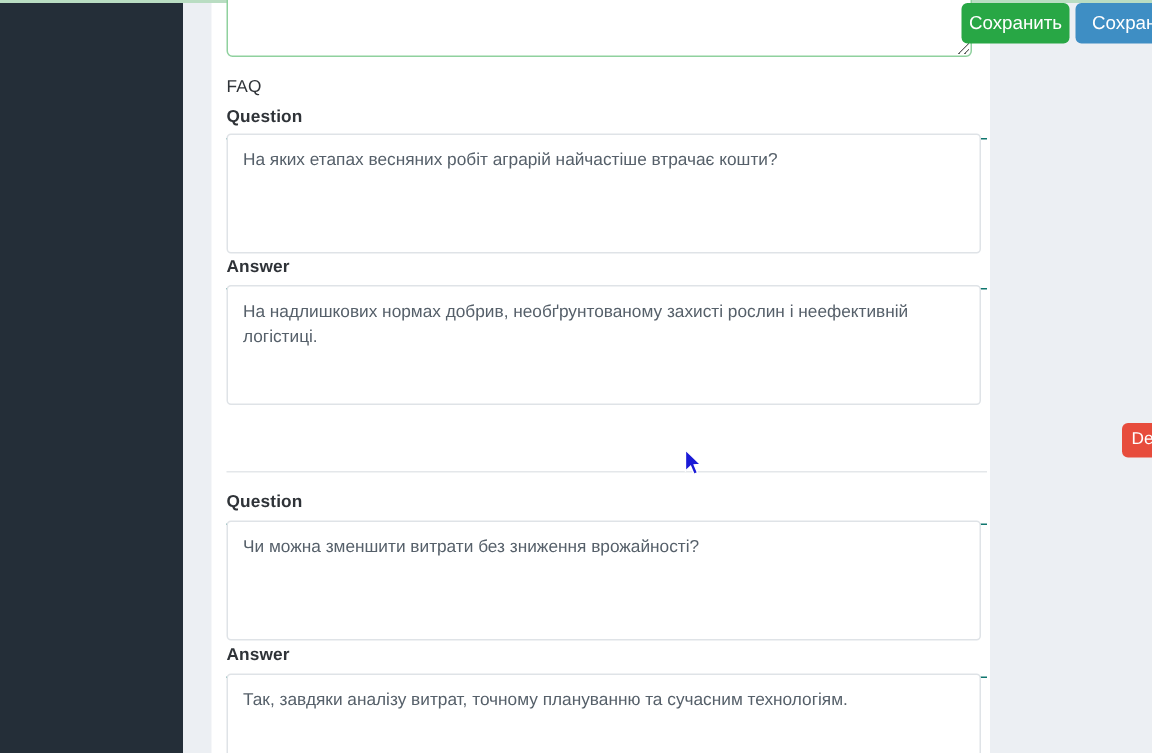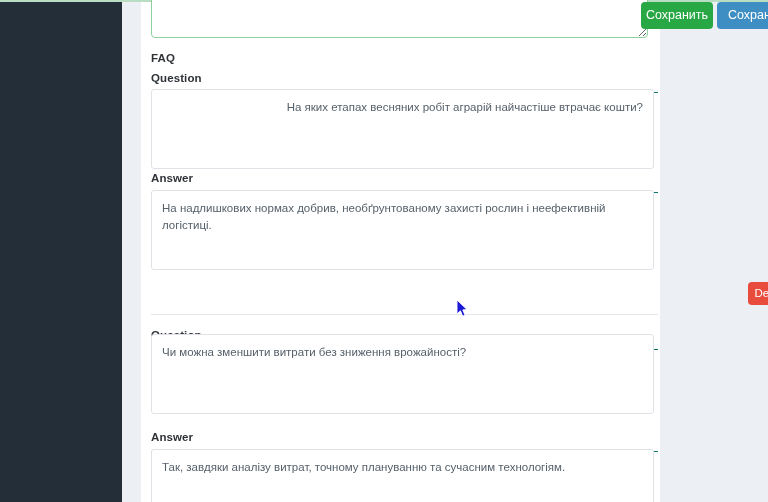--- a/index.html
+++ b/index.html
@@ -98,21 +98,21 @@
     background: #3e8ec4;
     text-align: left;
     padding-left: 11px;
   }
 
   
   .faq-heading {
     position: absolute;
     left: 10px; top: 50px;
     font-size: 11.5px;
-    font-weight: bold;
+    font-weight: normal;
     color: #2f3338;
     letter-spacing: 0.1px;
   }
 
   
   .field-label {
     position: absolute;
     left: 10px;
     width: 507px;
     height: 21px;
@@ -134,42 +134,42 @@
     font-size: 11.5px;
     color: #56606a;
     padding: 9px 10px;
     line-height: 1.45;
     overflow: hidden;
     resize: none;
   }
 
   
   .q1-label  { top: 70px; }
-  .q1-box    { top: 87px;  height: 80px; text-align: right; }
+  .q1-box    { top: 87px;  height: 80px; }
   .a1-label  { top: 170px; }
   .a1-box    { top: 188px; height: 80px; }
 
   .btn-delete {
     position: absolute;
     left: 607px; top: 280px;
     width: 46px; height: 23px;
     background: #e74c3c;
     font-size: 11.5px;
   }
 
   .divider {
     position: absolute;
     left: 10px; top: 312px;
     width: 507px; height: 1px;
     background: #e4e7ea;
   }
 
   
   .q2-label  { top: 327px; }
-  .q2-box    { top: 332px; height: 80px; }
+  .q2-box    { top: 345px; height: 80px; }
   .a2-label  { top: 429px; }
   .a2-box    { top: 447px; height: 80px; }
 
   
   .cursor {
     position: absolute;
     left: 456px; top: 300px;
     width: 12px; height: 18px;
     pointer-events: none;
   }

